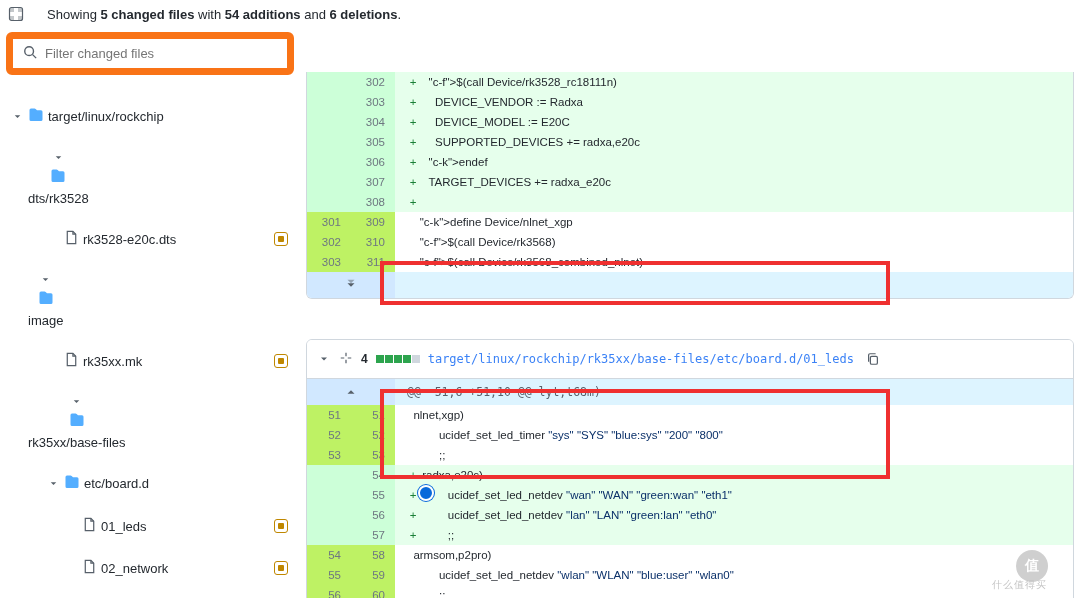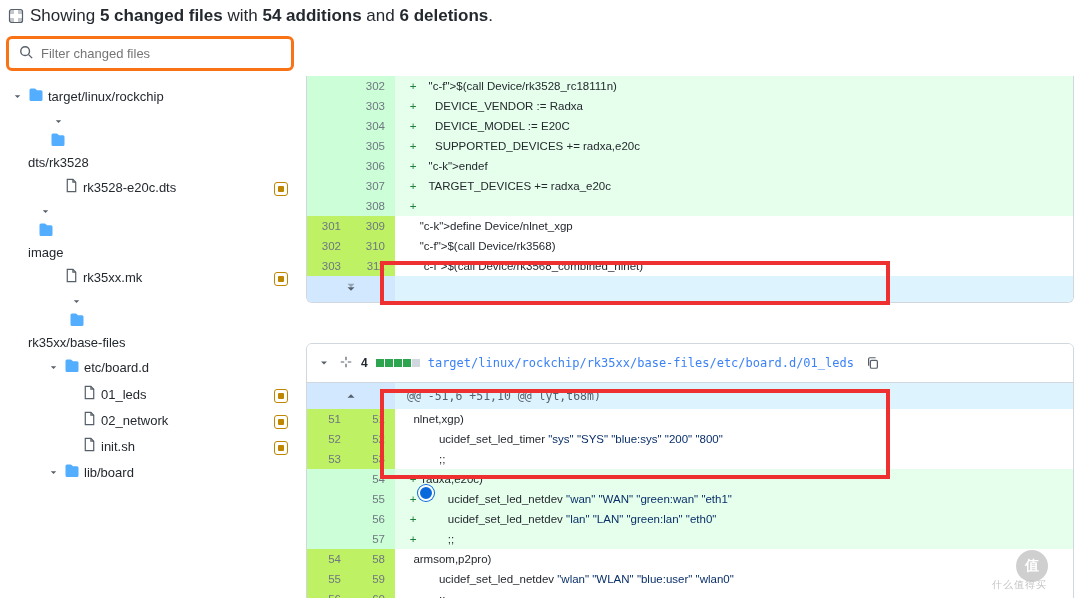--- a/index.html
+++ b/index.html
@@ -1,25 +1,25 @@
 <!DOCTYPE html>
 <html><head>
 <meta charset="utf-8">
 <style>
   * { box-sizing: border-box; margin: 0; padding: 0; font-family: -apple-system, BlinkMacSystemFont, "Segoe UI", Helvetica, Arial, sans-serif; }
   body { background: #fff; color: #24292f; font-size: 12px; width: 1080px; height: 598px; overflow: hidden; position: relative; }
-  .summary-bar { display: flex; align-items: center; padding: 6px 8px 10px 8px; font-size: 17px; gap: 6px; }
+  .summary-bar { display: flex; align-items: center; padding: 6px 8px 10px 8px; font-size: 13px; gap: 23px; }
   .summary-bar .icon { width: 16px; height: 16px; display:inline-flex; align-items:center; justify-content:center; color:#57606a;}
   .summary-bar b { font-weight:600; }
   .layout { display: flex; gap: 12px; padding: 0 6px; }
   .sidebar { width: 288px; flex-shrink:0; }
-  .filter-box { border:3px solid #f97316; border-radius:6px; padding:6px 10px; display:flex; align-items:center; gap:8px; margin-bottom:8px; }
+  .filter-box { border:7px solid #f97316; border-radius:6px; padding:6px 10px; display:flex; align-items:center; gap:8px; margin-bottom:8px; }
   .filter-box input { border:none; outline:none; font-size:13px; width:100%; color:#57606a; background:transparent;}
   .tree { padding: 4px 0; }
-  .tree-row { display:flex; align-items:flex-end; justify-content:space-between; padding:4px 6px 4px 0; border-radius:4px; }
+  .tree-row { display:flex; align-items:center; justify-content:space-between; padding:4px 6px 4px 0; border-radius:4px;margin-top:16px; }
   .tree-row .left { display:flex; align-items:center; gap:4px; }
   .tree-row .label { font-size:13px; color:#24292f; }
   .indent-0 { padding-left: 4px; }
   .indent-1 { padding-left: 22px; flex-direction: column; }
   .indent-2 { padding-left: 40px; }
   .indent-3 { padding-left: 58px; }
   .chev { width:14px; height:14px; display:inline-flex; align-items:center; justify-content:center; color:#57606a; }
   .folder-icon { color:#54aeff; }
   .file-icon { color:#57606a; }
   .mod-badge { width:14px; height:14px; border:1.5px solid #bf8700; border-radius:3px; position:relative; }

